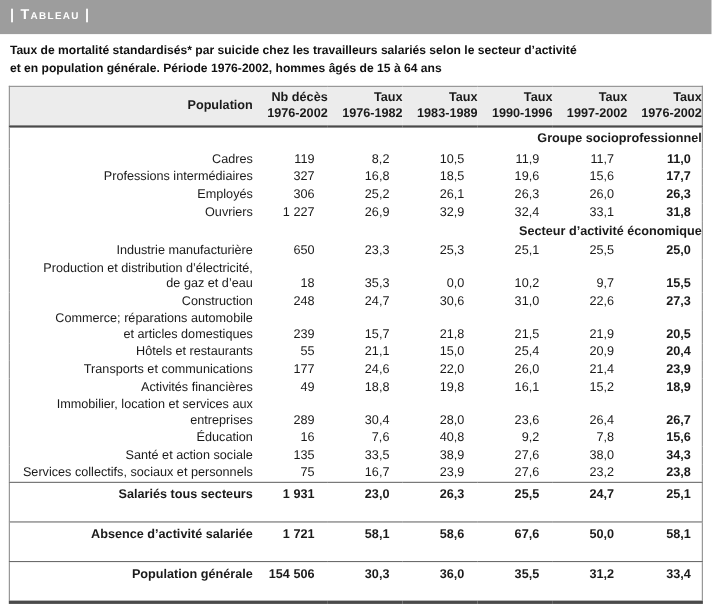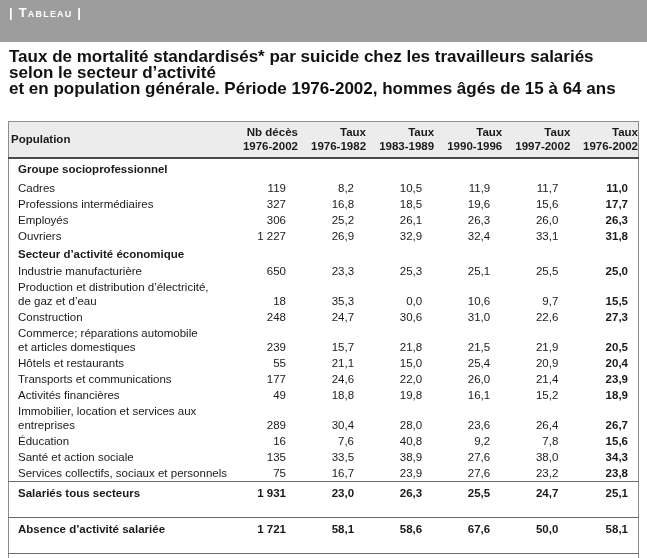--- a/index.html
+++ b/index.html
@@ -7,33 +7,33 @@
     width: 647px; height: 558px;
     background: #ffffff;
     overflow: hidden;
     font-family: "Liberation Sans", sans-serif;
     color: #1a1a1a;
     -webkit-font-smoothing: antialiased;
   }
   .banner {
     background: #9d9d9d;
     color: #ffffff;
-    height: 42px;
+    height: 31px;
     line-height: 25px;
     padding-left: 9px;
     font-size: 13px;
     font-weight: bold;
     font-variant: small-caps;
     letter-spacing: 1.2px;
   }
   .title {
     font-weight: bold;
-    font-size: 17px;
+    font-size: 11px;
     line-height: 16px;
-    margin: 7px 9px 24px 9px;
+    margin: 7px 9px 8px 9px;
     color: #111111;
   }
   table.data-table {
     border-collapse: collapse;
     table-layout: fixed;
     width: 631px;
     margin: 0 8px;
     font-size: 11.5px;
     border: 1px solid #8d8d8d;
     border-bottom: 3px solid #4a4a4a;
@@ -43,27 +43,27 @@
   thead th {
     background: #ececec;
     font-weight: bold;
     text-align: right;
     vertical-align: middle;
     padding: 3px 0 4px 0;
     border-bottom: 2px solid #4a4a4a;
     line-height: 14px;
     font-size: 11.5px;
   }
-  thead th.pop { text-align: left; padding-left: 2px; }
+  thead th.pop { text-align: right; padding-left: 13px; }
   tbody td {
     padding: 1px 0;
     line-height: 14px;
     vertical-align: bottom;
   }
-  td.label { text-align: left; padding-left: 9px; }
+  td.label { text-align: right; padding-left: 9px; }
   td.num   { text-align: right; padding-right: 12px; }
   td.num.last { font-weight: bold; padding-right: 10px; }
   tr.section td {
     font-weight: bold;
     padding-top: 3px;
     padding-bottom: 2px;
   }
   tr.row-first td { padding-top: 3px; }
   tr.total td {
     font-weight: bold;
@@ -193,21 +193,21 @@
         <td class="num last">25,0</td>
       </tr>
       <tr class="data">
         <td class="label">
           <span class="lbl-line">Production et distribution d’électricité,</span>
           <span class="lbl-line">de gaz et d’eau</span>
         </td>
         <td class="num">18</td>
         <td class="num">35,3</td>
         <td class="num">0,0</td>
-        <td class="num">10,6</td>
+        <td class="num">10,2</td>
         <td class="num">9,7</td>
         <td class="num last">15,5</td>
       </tr>
       <tr class="data">
         <td class="label">
           <span class="lbl-line">Construction</span>
         </td>
         <td class="num">248</td>
         <td class="num">24,7</td>
         <td class="num">30,6</td>

